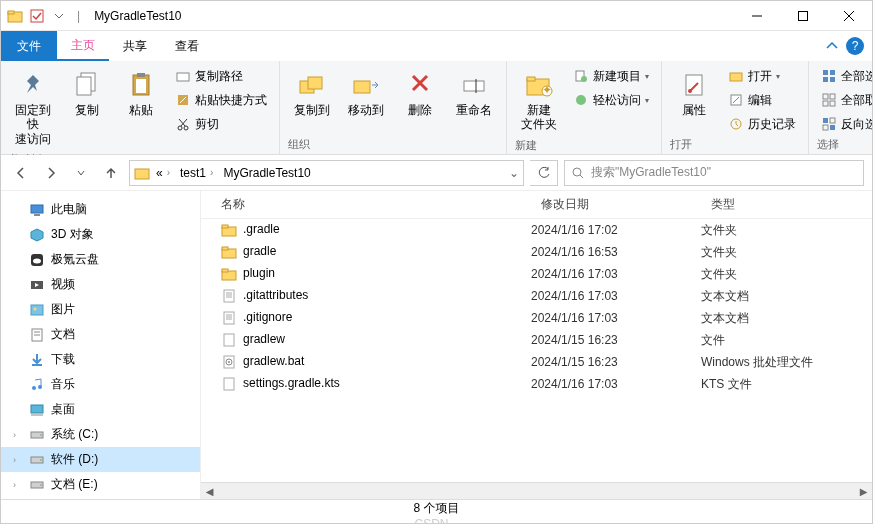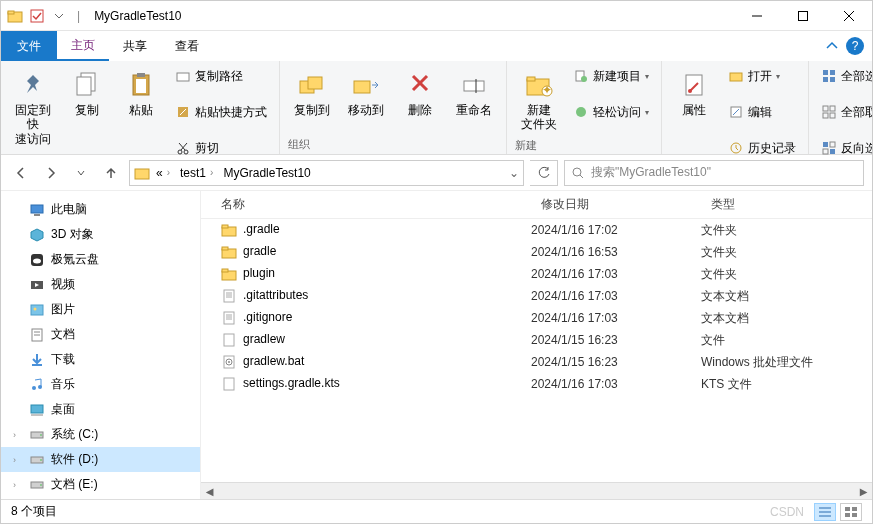--- a/index.html
+++ b/index.html
@@ -7,31 +7,31 @@
 .titlebar { height: 30px; display: flex; align-items: center; background: #fff; border-bottom: 1px solid #e5e5e5; }
 .qat { display: flex; align-items: center; padding: 0 6px; gap: 6px; }
 .qat-icon { width: 16px; height: 16px; display: flex; align-items: center; justify-content: center; }
 .title-sep { color: #888; margin: 0 4px; }
 .win-title { margin-left: 4px; }
 .win-btns { margin-left: auto; display: flex; }
 .win-btn { width: 46px; height: 30px; display: flex; align-items: center; justify-content: center; }
 .ribbon-tabs { display: flex; align-items: center; height: 30px; background: #fff; }
 .file-tab { background: #1979ca; color: #fff; padding: 0 16px; height: 100%; display: flex; align-items: center; }
 .ribbon-tab { padding: 0 14px; height: 100%; display: flex; align-items: center; }
-.ribbon-tab.active { border-bottom: 2px solid #1979ca; color: #701a75; }
+.ribbon-tab.active { border-bottom: 2px solid #1979ca; color: #ec4899; }
 .ribbon-tabs .spacer { flex: 1; }
 .ribbon-collapse { padding: 0 8px; color: #1979ca; }
 .help-icon { width: 18px; height: 18px; border-radius: 50%; background: #1979ca; color: #fff; display: flex; align-items: center; justify-content: center; margin-right: 8px; font-size: 12px; }
 .ribbon-body { height: 94px; background: #f5f6f7; border-bottom: 1px solid #ddd; display: flex; }
 .ribbon-group { display: flex; flex-direction: column; padding: 4px 8px 2px; border-right: 1px solid #e2e2e2; }
 .group-content { flex: 1; display: flex; align-items: flex-start; gap: 6px; }
 .group-label { text-align: left; color: #666; font-size: 11px; padding-top: 2px; }
 .big-btn { display: flex; flex-direction: column; align-items: center; justify-content: center; width: 48px; padding: 4px 2px; text-align: center; line-height: 1.2; gap: 2px; }
 .big-btn .icon-slot { width: 32px; height: 32px; display: flex; align-items: center; justify-content: center; }
-.small-col { display: flex; flex-direction: column; gap: 14px; }
+.small-col { display: flex; flex-direction: column; gap: 2px; }
 .small-btn { display: flex; align-items: center; gap: 4px; padding: 2px 4px; height: 22px; white-space: nowrap; }
 .small-btn .icon-slot { width: 16px; height: 16px; display: flex; align-items: center; justify-content: center; }
 .nav-row { height: 36px; display: flex; align-items: center; padding: 4px 8px; gap: 6px; background: #fff; border-bottom: 1px solid #eee; }
 .nav-btn { width: 24px; height: 24px; display: flex; align-items: center; justify-content: center; color: #555; }
 .path-box { flex: 1; border: 1px solid #ccc; height: 26px; display: flex; align-items: center; padding: 0 4px; gap: 2px; }
 .path-box .crumb { padding: 0 4px; display: flex; align-items: center; gap: 4px; }
 .crumb .chev { color: #888; font-size: 10px; }
 .refresh-btn { width: 28px; height: 26px; border: 1px solid #ccc; border-left: none; display: flex; align-items: center; justify-content: center; }
 .search-box { width: 300px; border: 1px solid #ccc; height: 26px; display: flex; align-items: center; padding: 0 6px; gap: 6px; color: #888; }
 .main { flex: 1; display: flex; overflow: hidden; }
@@ -47,21 +47,21 @@
 .col-type { flex: 1; }
 .file-list { flex: 1; overflow-y: auto; }
 .file-row { display: flex; align-items: center; height: 22px; }
 .file-row .fname { width: 330px; display: flex; align-items: flex-start; gap: 6px; padding-left: 20px; }
 .file-row .fdate { width: 170px; color: #333; }
 .file-row .ftype { flex: 1; color: #333; }
 .file-icon { width: 16px; height: 16px; display: flex; align-items: center; justify-content: center; }
 .hscroll { height: 17px; background: #f0f0f0; border-top: 1px solid #ddd; display: flex; align-items: center; }
 .hscroll .arrow { width: 17px; height: 17px; display: flex; align-items: center; justify-content: center; color: #666; font-size: 10px; }
 .hscroll .track { flex: 1; }
-.status { height: 24px; border-top: 1px solid #ddd; display: flex; align-items: center; padding: 0 10px; }
+.status { height: 24px; border-top: 1px solid #ddd; display: flex; align-items: center; padding: 0 10px; flex-direction: column; }
 .status .spacer { flex: 1; }
 .view-toggle { display: flex; gap: 4px; }
 .view-btn { width: 22px; height: 18px; border: 1px solid #ccc; display: flex; align-items: center; justify-content: center; }
 .view-btn.active { background: #cce8ff; border-color: #99d1ff; }
 svg { display: block; }
 </style>
 </head>
 <body>
 
 <div class="titlebar">

